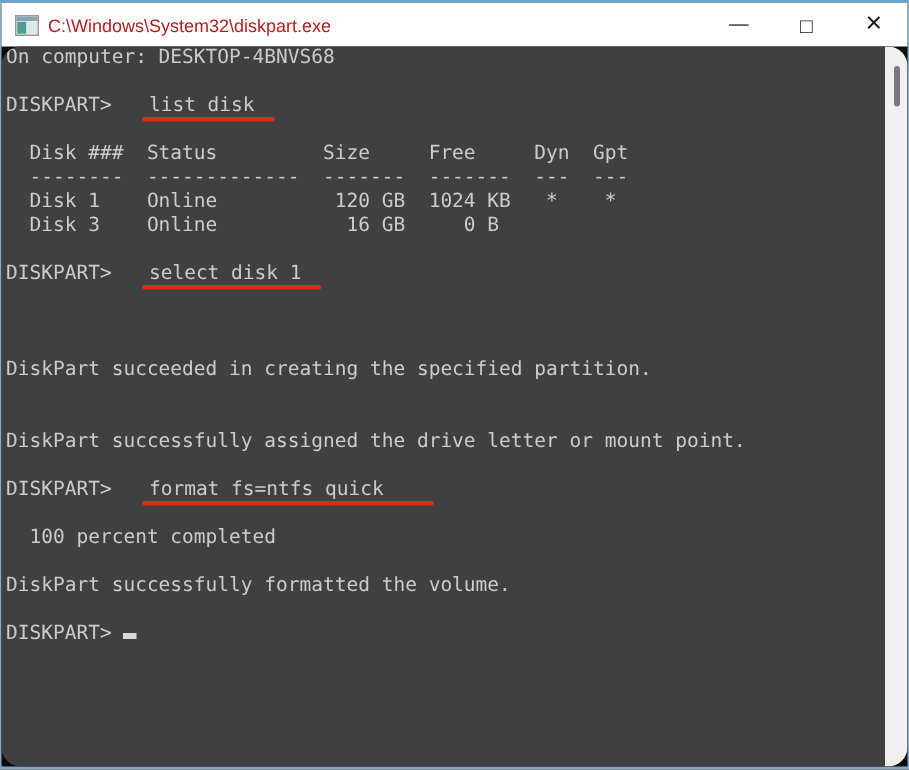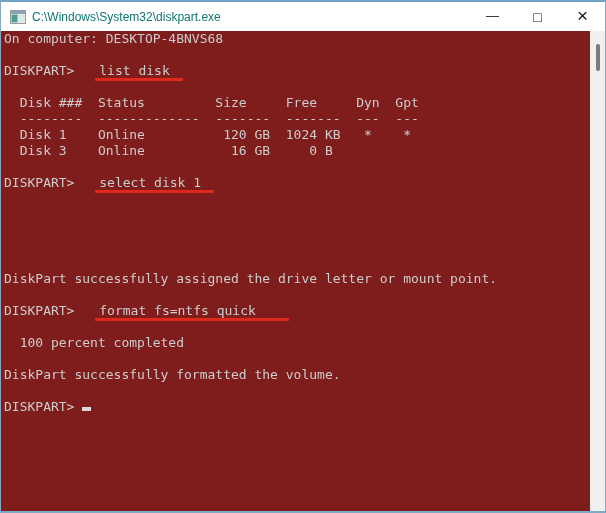--- a/index.html
+++ b/index.html
@@ -7,27 +7,27 @@
     width:606px;height:513px;box-sizing:border-box;
     border:1px solid #7fabc9;border-top:2px solid #6fa3c8;border-bottom:2px solid #7fa9c4;
     display:flex;flex-direction:column;background:#0c0c0c;
     font-family:"Liberation Sans",sans-serif;
   }
   .titlebar{
     flex:0 0 29px;height:29px;background:#ffffff;
     display:flex;align-items:center;user-select:none;
   }
   .title-icon{margin:0 6px 0 9px;display:flex;align-items:center;}
-  .title-text{font-size:12px;color:#0f766e;white-space:nowrap;}
+  .title-text{font-size:12px;color:#b91c1c;white-space:nowrap;}
   .caption{margin-left:auto;display:flex;height:100%;}
   .cap-btn{width:45px;height:100%;display:flex;align-items:center;justify-content:center;color:#1a1a1a;}
   .glyph-min{font-size:13px;line-height:1;transform:translateY(-1px);}
   .glyph-max{font-size:14px;line-height:1;}
   .glyph-close{font-size:19px;font-weight:400;line-height:1;transform:translateY(-1px);}
-  .console{position:relative;flex:1;background:#7f1d1d;overflow:hidden;}
+  .console{position:relative;flex:1;background:#404040;overflow:hidden;border-radius:13px;}
   .output{position:absolute;left:3px;top:0;right:15px;}
   .line{
     height:16px;line-height:16px;white-space:pre;
     font-family:"DejaVu Sans Mono","Liberation Mono",monospace;
     font-size:13px;color:#cccccc;
   }
   .cmd{position:relative;margin-left:17px;}
   .redline{
     position:absolute;left:-4px;right:-13px;bottom:-3px;height:3px;
     background:#e0281c;border-radius:1px;
@@ -71,20 +71,21 @@
         <div class="line"></div>
         <div class="line">  Disk ###  Status         Size     Free     Dyn  Gpt</div>
         <div class="line">  --------  -------------  -------  -------  ---  ---</div>
         <div class="line">  Disk 1    Online          120 GB  1024 KB   *    *</div>
         <div class="line">  Disk 3    Online           16 GB     0 B</div>
         <div class="line"></div>
         <div class="line"><span>DISKPART&gt; </span><span class="cmd">select disk 1<span class="redline"></span></span></div>
         <div class="line"></div>
         <div class="line"></div>
         <div class="line"></div>
+        <div class="line">DiskPart succeeded in creating the specified partition.</div>
         <div class="line"></div>
         <div class="line"></div>
         <div class="line">DiskPart successfully assigned the drive letter or mount point.</div>
         <div class="line"></div>
         <div class="line"><span>DISKPART&gt; </span><span class="cmd">format fs=ntfs quick<span class="redline redline-long"></span></span></div>
         <div class="line"></div>
         <div class="line">  100 percent completed</div>
         <div class="line"></div>
         <div class="line">DiskPart successfully formatted the volume.</div>
         <div class="line"></div>

